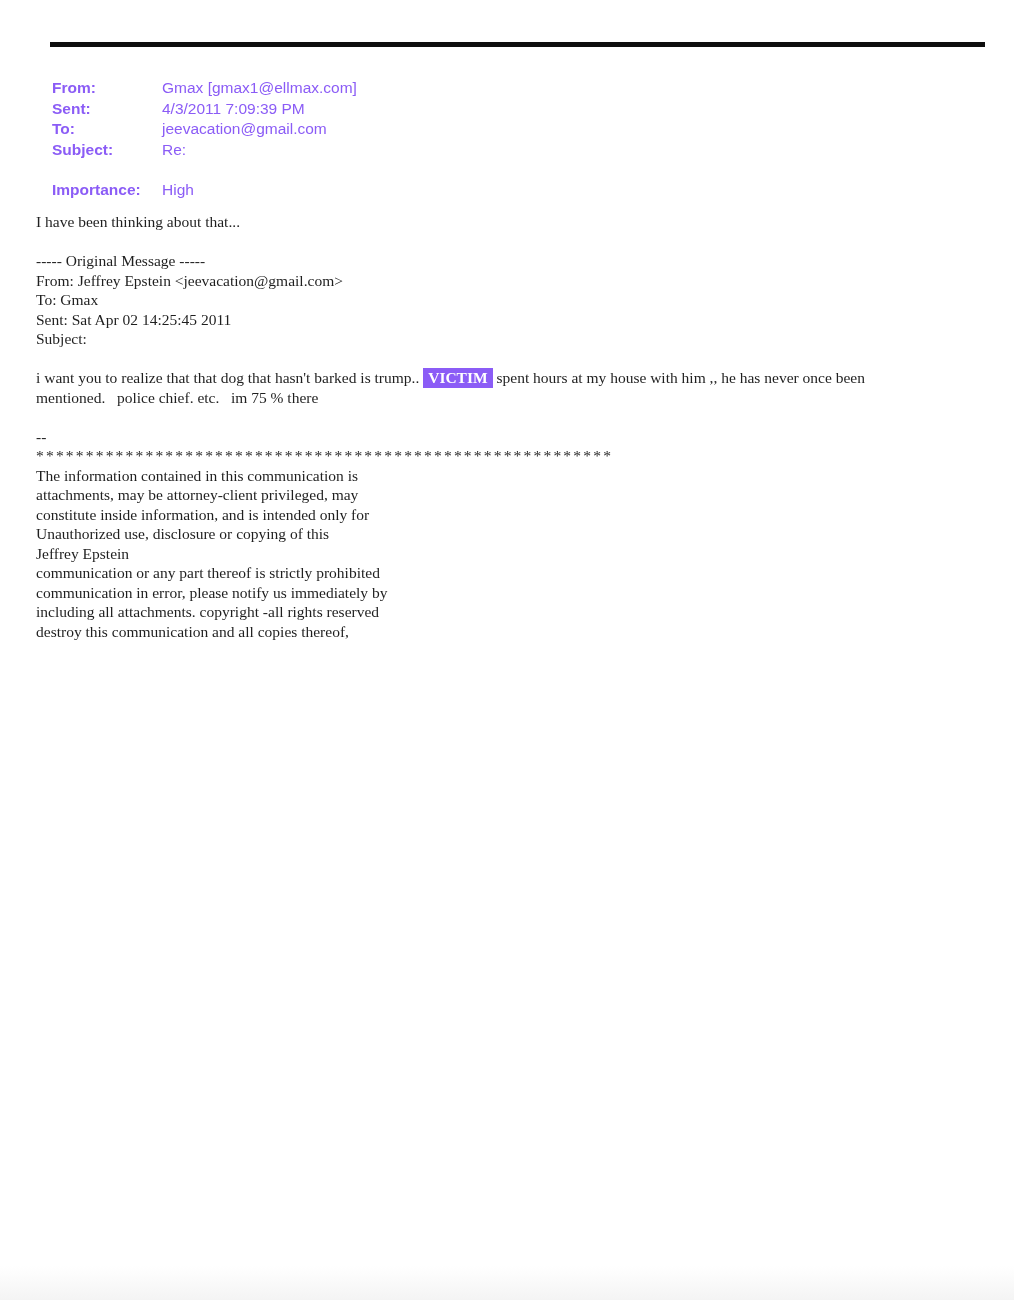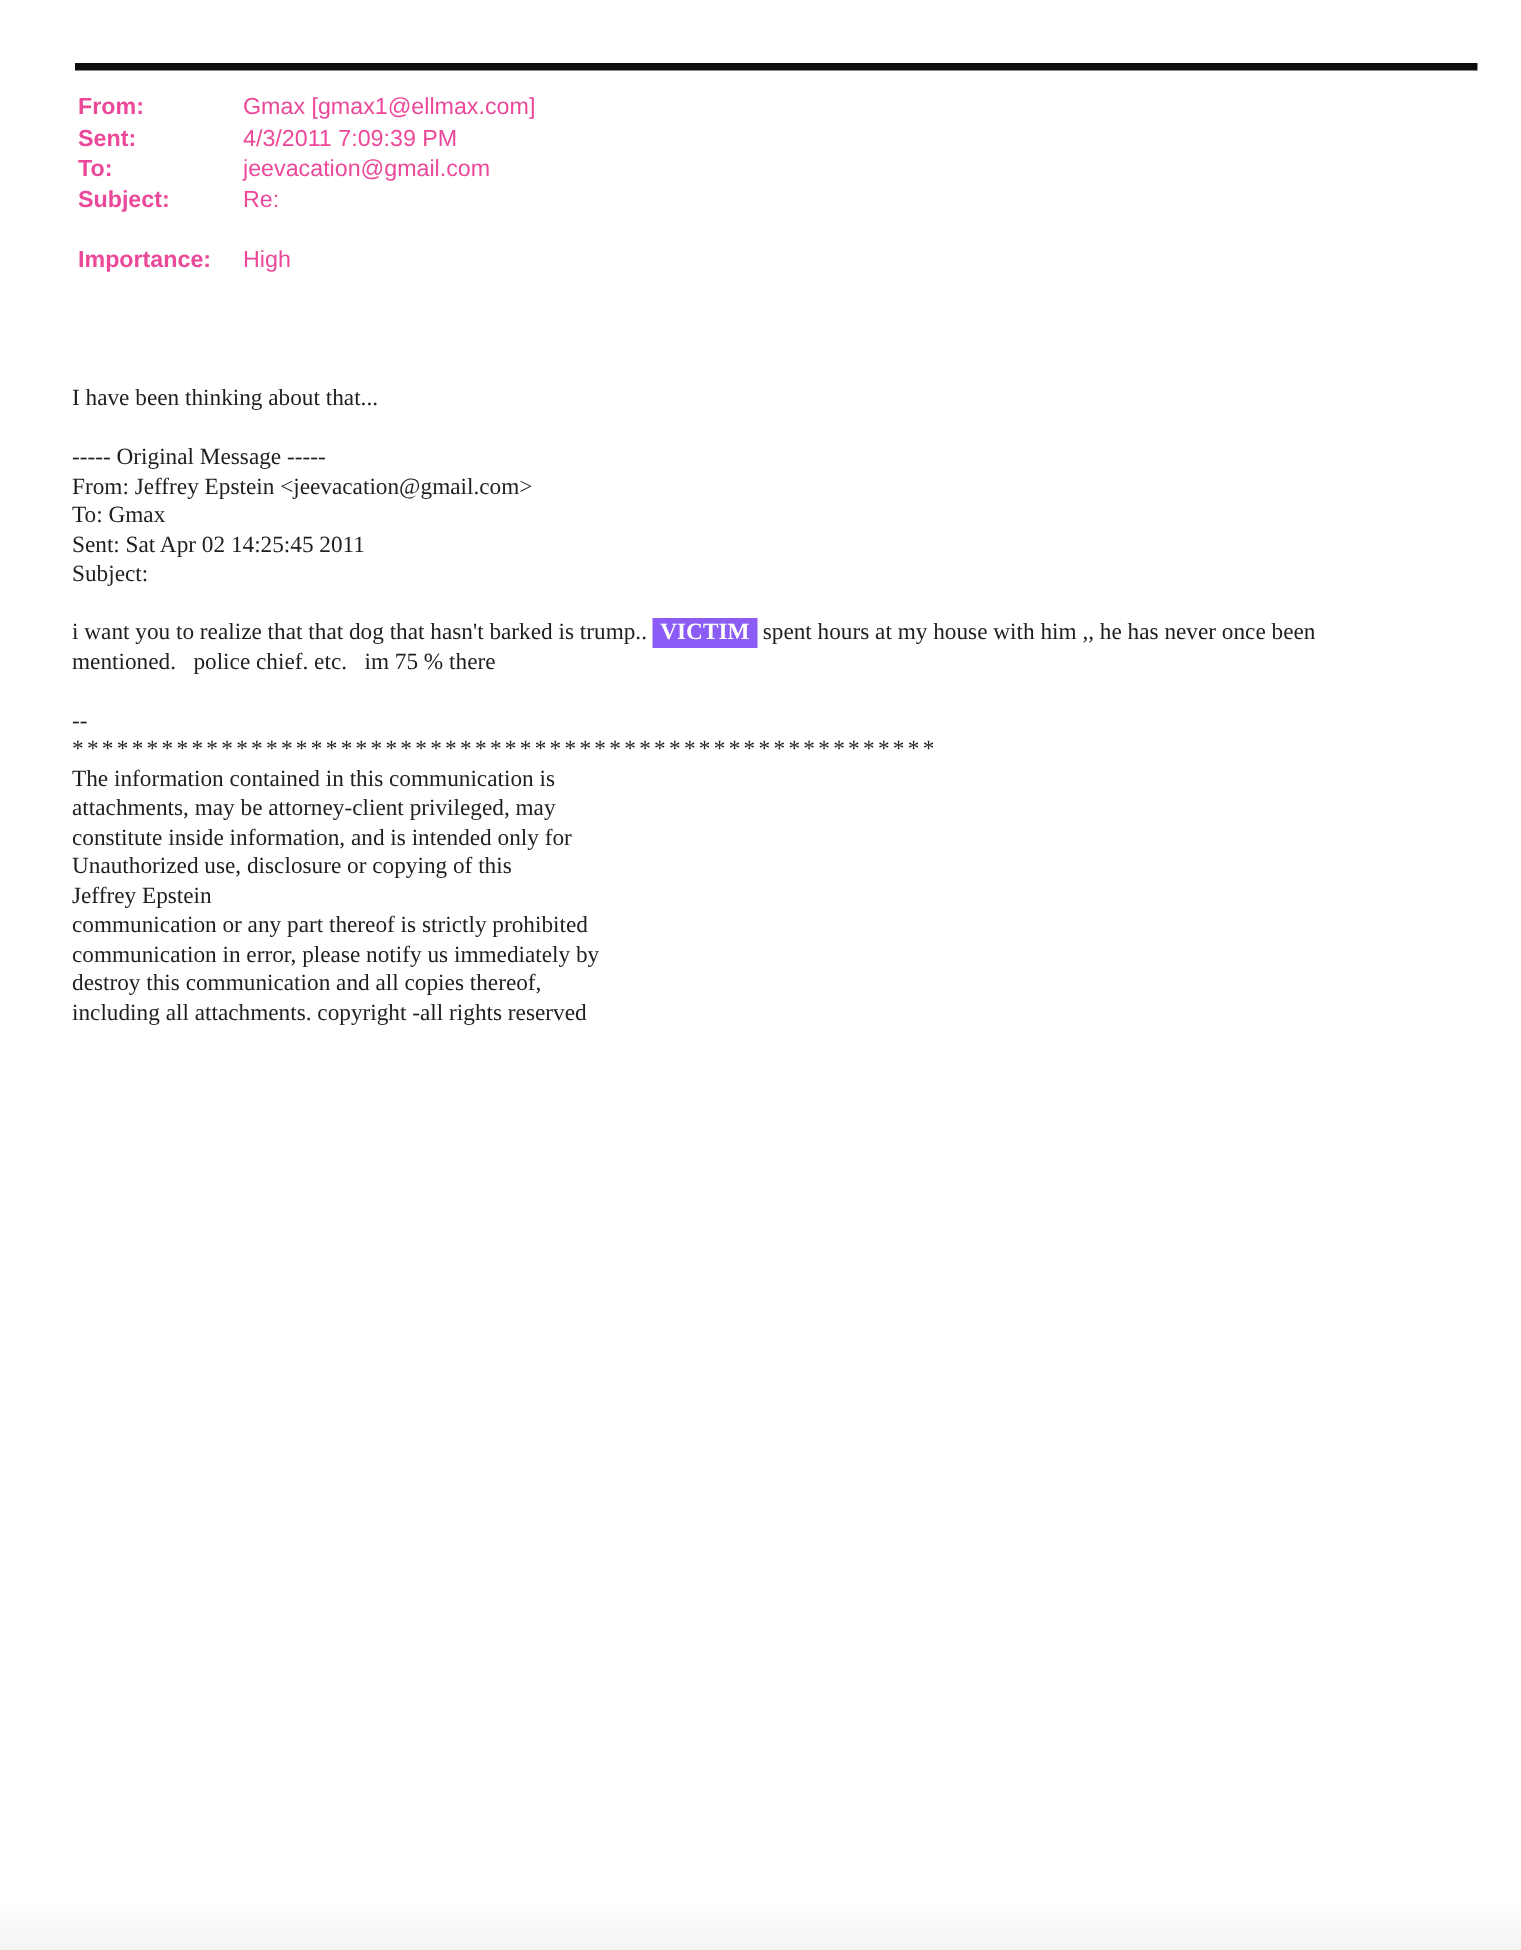--- a/index.html
+++ b/index.html
@@ -17,37 +17,36 @@
     position: absolute;
     left: 50px;
     top: 42px;
     width: 935px;
     height: 5px;
     background: #0e0e0e;
   }
   .header {
     position: absolute;
     left: 52px;
-    top: 62px;
+    top: 78px;
     font-family: "Liberation Sans", sans-serif;
     font-size: 15.5px;
-    color: #ec4899;
+    color: #8b5cf6;
   }
   .field-row { display: flex; line-height: 20.5px; }
   .field-label { width: 110px; font-weight: bold; }
   .field-value { white-space: pre; }
   .importance-row { margin-top: 20px; }
   .body {
     position: absolute;
-    left: 48px;
+    left: 36px;
     top: 212px;
     width: 895px;
     font-size: 15.5px;
     line-height: 19.5px;
-    margin-top: 44px;
   }
   .intro { margin: 0 0 19.5px 0; }
   .orig-msg { margin: 0 0 19.5px 0; }
   .message {
     margin: 0 0 19.5px 0;
     white-space: pre-wrap;
   }
   .redaction {
     background: #8b5cf6;
     color: #ffffff;
@@ -114,22 +113,22 @@
       <div>--</div>
       <div class="asterisk-line">**********************************************************</div>
       <div>
           <div>The information contained in this communication is</div>
           <div>attachments, may be attorney-client privileged, may</div>
           <div>constitute inside information, and is intended only for</div>
           <div>Unauthorized use, disclosure or copying of this</div>
           <div>Jeffrey Epstein</div>
           <div>communication or any part thereof is strictly prohibited</div>
           <div>communication in error, please notify us immediately by</div>
+          <div>including all attachments. copyright -all rights reserved</div>
           <div>destroy this communication and all copies thereof,</div>
-          <div>including all attachments. copyright -all rights reserved</div>
         </div>
     </div>
 
   </div>
 
   <div class="bottom-shade"></div>
 
 </div>
 
 </body></html>

